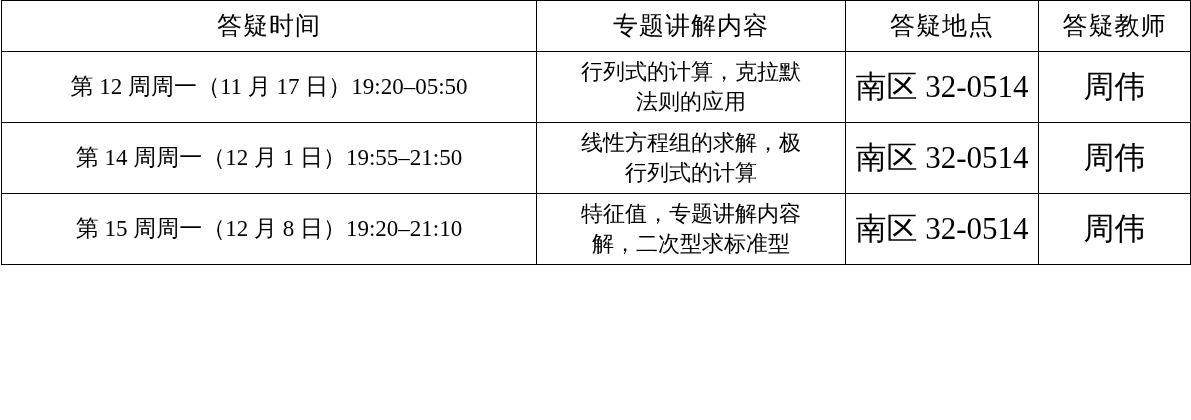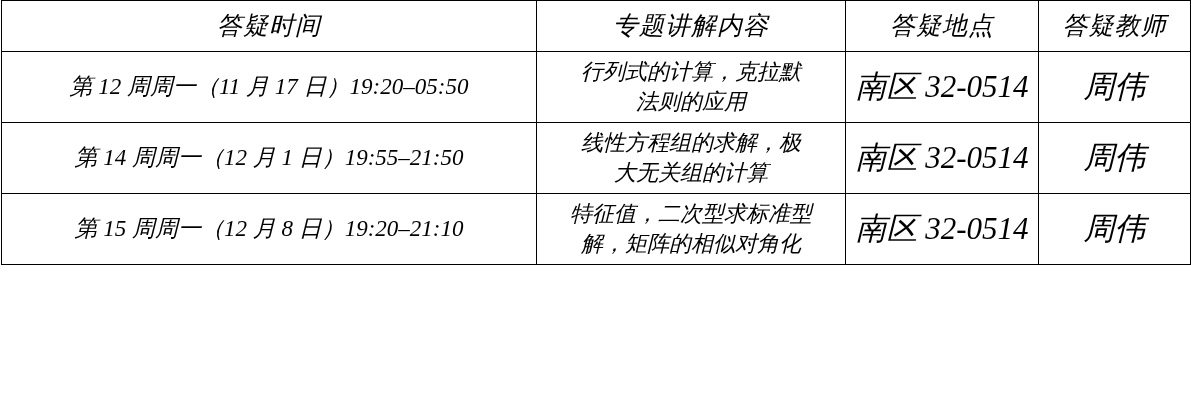--- a/index.html
+++ b/index.html
@@ -12,21 +12,20 @@
     height: 420px;
     font-family: "Liberation Serif", "DejaVu Serif", serif;
     color: #000000;
     overflow: hidden;
   }
   .sheet {
     width: 1191px;
     height: 352px;
     box-sizing: border-box;
     display: block;
-    font-style: italic;
   }
   table.schedule {
     border-collapse: collapse;
     width: 1189px;
     margin: 0 1px;
     table-layout: fixed;
   }
   table.schedule td, table.schedule th {
     border: 1px solid #000000;
     text-align: center;
@@ -92,29 +91,29 @@
           <span class="topic-line">行列式的计算，克拉默</span>
           <span class="topic-line">法则的应用</span>
         </td>
         <td class="place-cell">南区 32-0514</td>
         <td class="teacher-cell">周伟</td>
       </tr>
       <tr class="tall">
         <td class="time-cell">第 14 周周一（12 月 1 日）19:55–21:50</td>
         <td class="topic-cell">
           <span class="topic-line">线性方程组的求解，极</span>
-          <span class="topic-line">大无关组的计算</span>
+          <span class="topic-line">行列式的计算</span>
         </td>
         <td class="place-cell">南区 32-0514</td>
         <td class="teacher-cell">周伟</td>
       </tr>
       <tr class="tall">
         <td class="time-cell">第 15 周周一（12 月 8 日）19:20–21:10</td>
         <td class="topic-cell">
-          <span class="topic-line">特征值，二次型求标准型</span>
-          <span class="topic-line">解，矩阵的相似对角化</span>
+          <span class="topic-line">特征值，专题讲解内容</span>
+          <span class="topic-line">解，二次型求标准型</span>
         </td>
         <td class="place-cell">南区 32-0514</td>
         <td class="teacher-cell">周伟</td>
       </tr>
     </tbody>
   </table>
 </div>
 
 </body></html>

